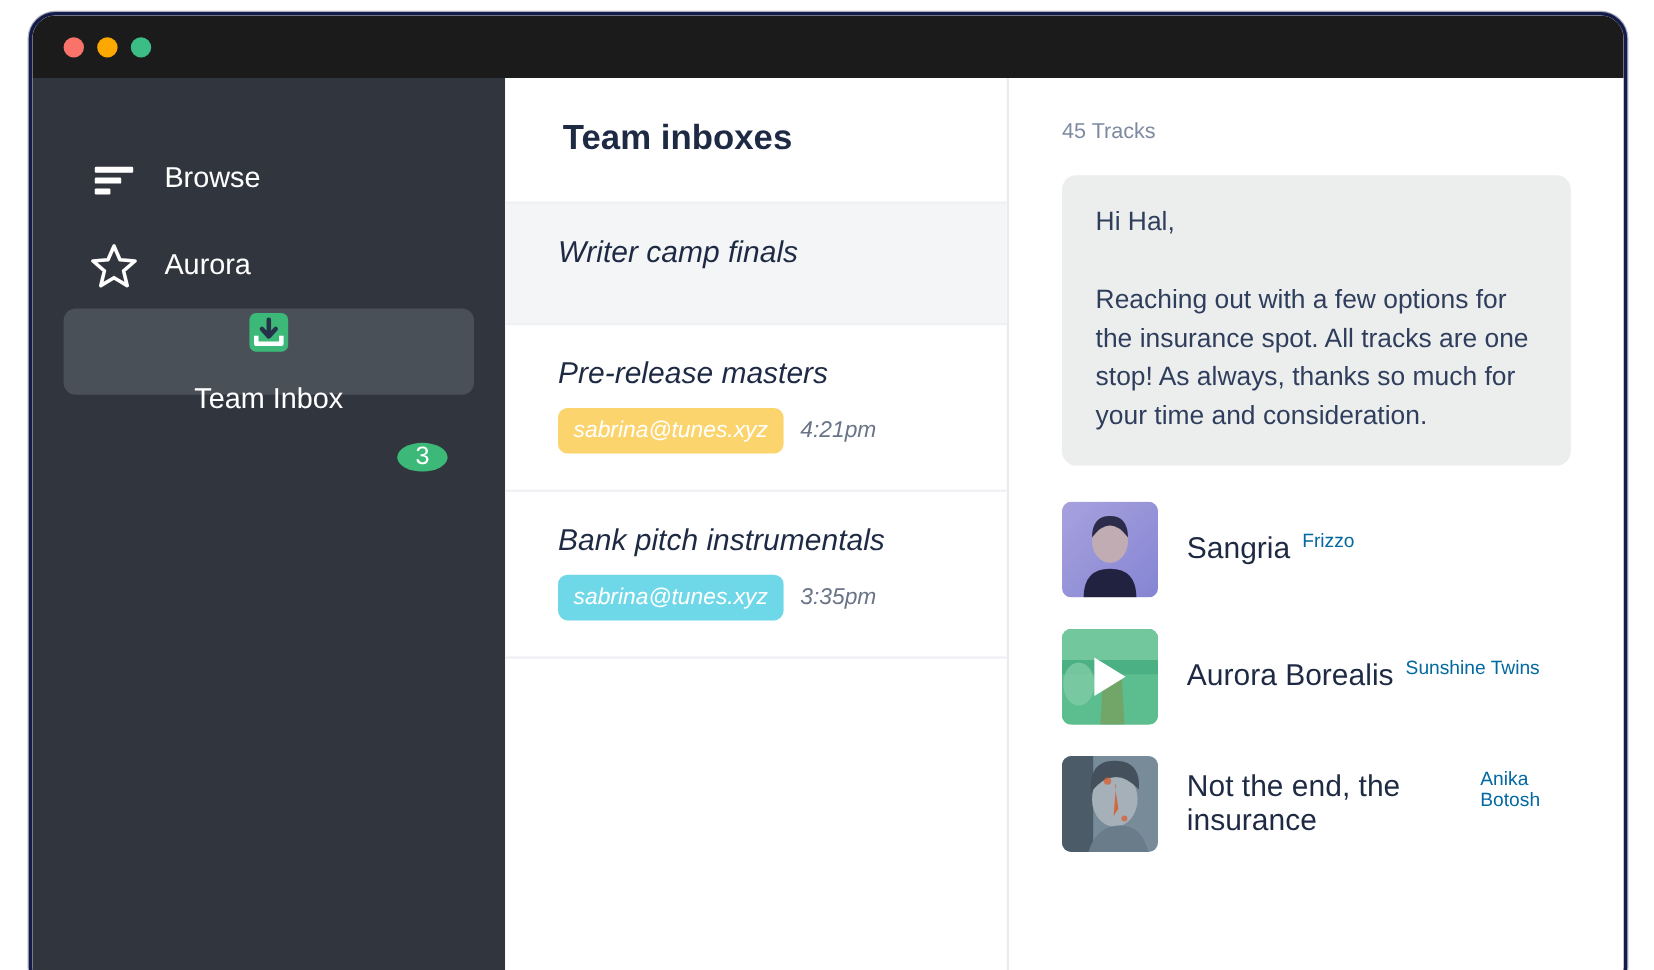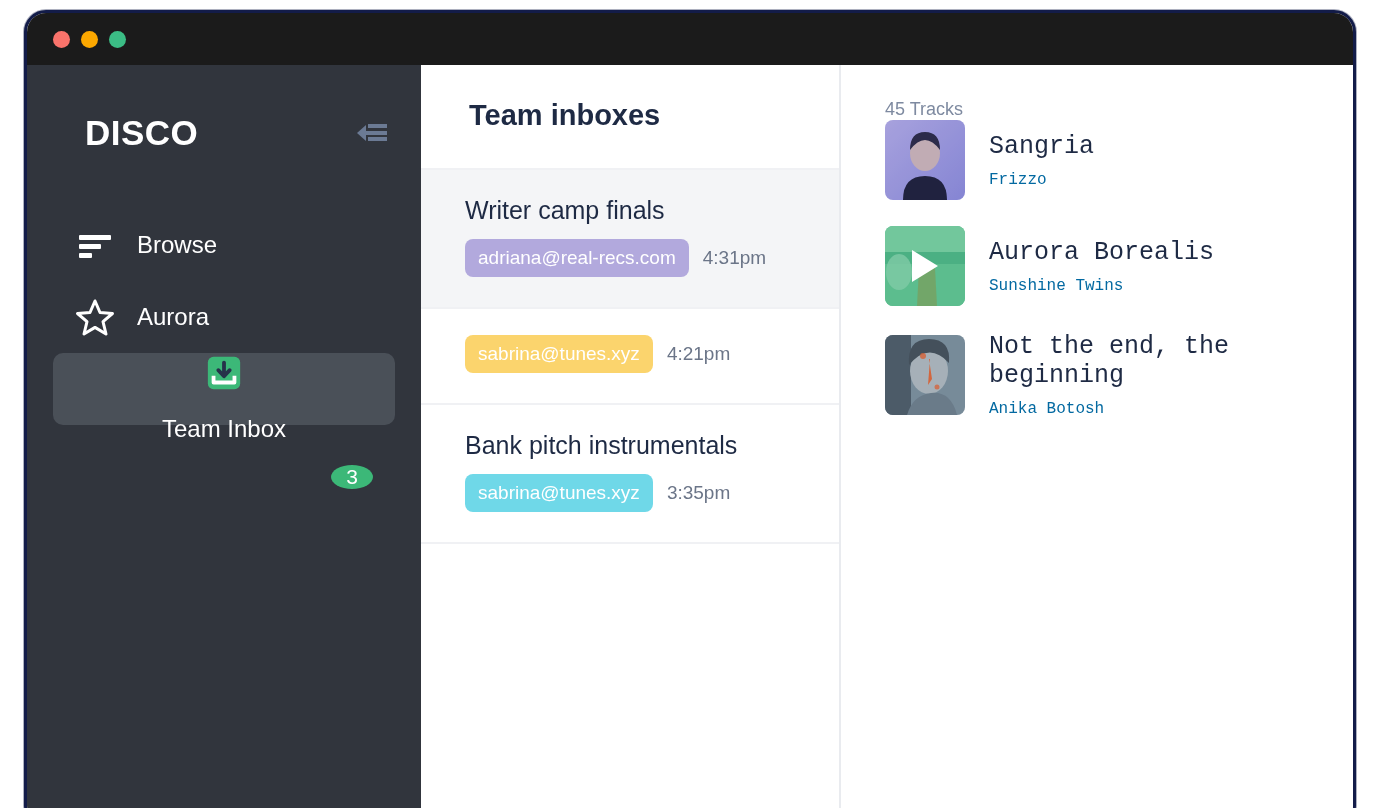--- a/index.html
+++ b/index.html
@@ -118,20 +118,21 @@
   }
   .col-sub {
     font-size: 18px;
     color: #7e8aa0;
   }
 
   .thread {
     padding: 26px 44px 30px 44px;
     border-top: 2px solid #f0f1f4;
     cursor: pointer;
+    font-style: italic;
   }
   .thread.selected { background: #f4f5f7; }
   .thread-title {
     font-size: 25px;
     font-weight: 500;
     color: #1e2a44;
     margin-bottom: 14px;
   }
   .thread-meta { display: flex; align-items: center; gap: 14px; }
   .chip {
@@ -186,21 +187,21 @@
   .thumb svg { display: block; width: 100%; height: 100%; }
   .play-overlay {
     position: absolute;
     left: 50%; top: 50%;
     transform: translate(-50%, -50%);
     width: 0; height: 0;
     border-left: 26px solid #ffffff;
     border-top: 16px solid transparent;
     border-bottom: 16px solid transparent;
   }
-  .track-text { display: flex; flex-direction: column; gap: 10px; font-family: Liberation Mono, monospace; }
+  .track-text { display: flex; flex-direction: row; gap: 10px; }
   .track-title {
     font-size: 25px;
     font-weight: 400;
     color: #1e2a44;
   }
   .track-artist {
     font-size: 16px;
     color: #0369a1;
   }
 </style>
@@ -212,31 +213,20 @@
   <div class="titlebar">
     <span class="dot dot-red"></span>
     <span class="dot dot-yellow"></span>
     <span class="dot dot-green"></span>
   </div>
 
   <div class="window-body">
 
     <aside class="sidebar">
 
-      <div class="sidebar-header">
-        <span class="brand">DISCO</span>
-        <span class="collapse-btn">
-          <svg viewBox="0 0 34 30" width="34" height="30" aria-hidden="true">
-            <path d="M13 6 H32 V10 H13 Z" fill="#6b7a94"></path>
-            <path d="M13 19 H32 V23 H13 Z" fill="#6b7a94"></path>
-            <path d="M11 13 H32 V17 H11 Z" fill="#6b7a94"></path>
-            <path d="M11 7 L2 15 L11 23 Z" fill="#6b7a94"></path>
-          </svg>
-        </span>
-      </div>
 
       <nav class="nav">
 
         <div class="nav-item">
           <span class="nav-icon">
             <svg viewBox="0 0 40 40" width="40" height="40" aria-hidden="true">
               <rect x="4" y="10" width="32" height="5" rx="1" fill="#ffffff"></rect>
               <rect x="4" y="19" width="22" height="5" rx="1" fill="#ffffff"></rect>
               <rect x="4" y="28" width="13" height="5" rx="1" fill="#ffffff"></rect>
             </svg>
@@ -269,27 +259,24 @@
     </aside>
 
     <section class="list-col">
 
       <div class="col-header">
         <div class="col-title">Team inboxes</div>
       </div>
 
       <div class="thread selected">
         <div class="thread-title">Writer camp finals</div>
-        <div class="thread-meta">
-          <span class="chip" style="background: rgb(178, 169, 221);">adriana@real-recs.com</span>
-          <span class="thread-time">4:31pm</span>
-        </div>
       </div>
 
       <div class="thread">
+        <div class="thread-title">Pre-release masters</div>
         <div class="thread-meta">
           <span class="chip" style="background: rgb(251, 212, 109);">sabrina@tunes.xyz</span>
           <span class="thread-time">4:21pm</span>
         </div>
       </div>
 
       <div class="thread">
         <div class="thread-title">Bank pitch instrumentals</div>
         <div class="thread-meta">
           <span class="chip" style="background: rgb(111, 216, 232);">sabrina@tunes.xyz</span>
@@ -297,20 +284,24 @@
         </div>
       </div>
 
       <div class="list-filler"></div>
     </section>
 
     <section class="detail-col">
 
       <div class="col-sub">45 Tracks</div>
 
+      <div class="msg-card">
+        <div class="msg-greeting">Hi Hal,</div>
+        <div class="msg-body">Reaching out with a few options for the insurance spot. All tracks are one stop! As always, thanks so much for your time and consideration.</div>
+      </div>
 
       <div class="track">
         <span class="thumb">
           <svg viewBox="0 0 80 80" aria-hidden="true">
             <defs>
               <linearGradient id="gPurple" x1="0" y1="0" x2="1" y2="1">
                 <stop offset="0%" stop-color="#b9b2e0"></stop>
                   <stop offset="100%" stop-color="#8f8fd4"></stop>
               </linearGradient>
             </defs>
@@ -353,20 +344,20 @@
             <ellipse cx="44" cy="36" rx="19" ry="23" fill="#b9bfc2"></ellipse>
             <path d="M24 30 q20 -24 40 -2 q2 -24 -20 -24 q-22 0 -20 26" fill="#3f474e"></path>
             <path d="M22 80 q6 -20 24 -22 q20 -2 26 22 Z" fill="#6e7c88"></path>
             <path d="M44 24 l3 20 l-4 6 l2 -26 Z" fill="#f1622a"></path>
             <circle cx="38" cy="21" r="3" fill="#f1622a" opacity="0.85"></circle>
             <circle cx="52" cy="52" r="2.5" fill="#f1622a" opacity="0.8"></circle>
             <rect width="80" height="80" fill="#5b7a93" opacity="0.2"></rect>
           </svg>
         </span>
         <span class="track-text">
-          <span class="track-title">Not the end, the beginning</span>
+          <span class="track-title">Not the end, the insurance</span>
           <span class="track-artist">Anika Botosh</span>
         </span>
       </div>
 
     </section>
   </div>
 </div>
 
 </body></html>

